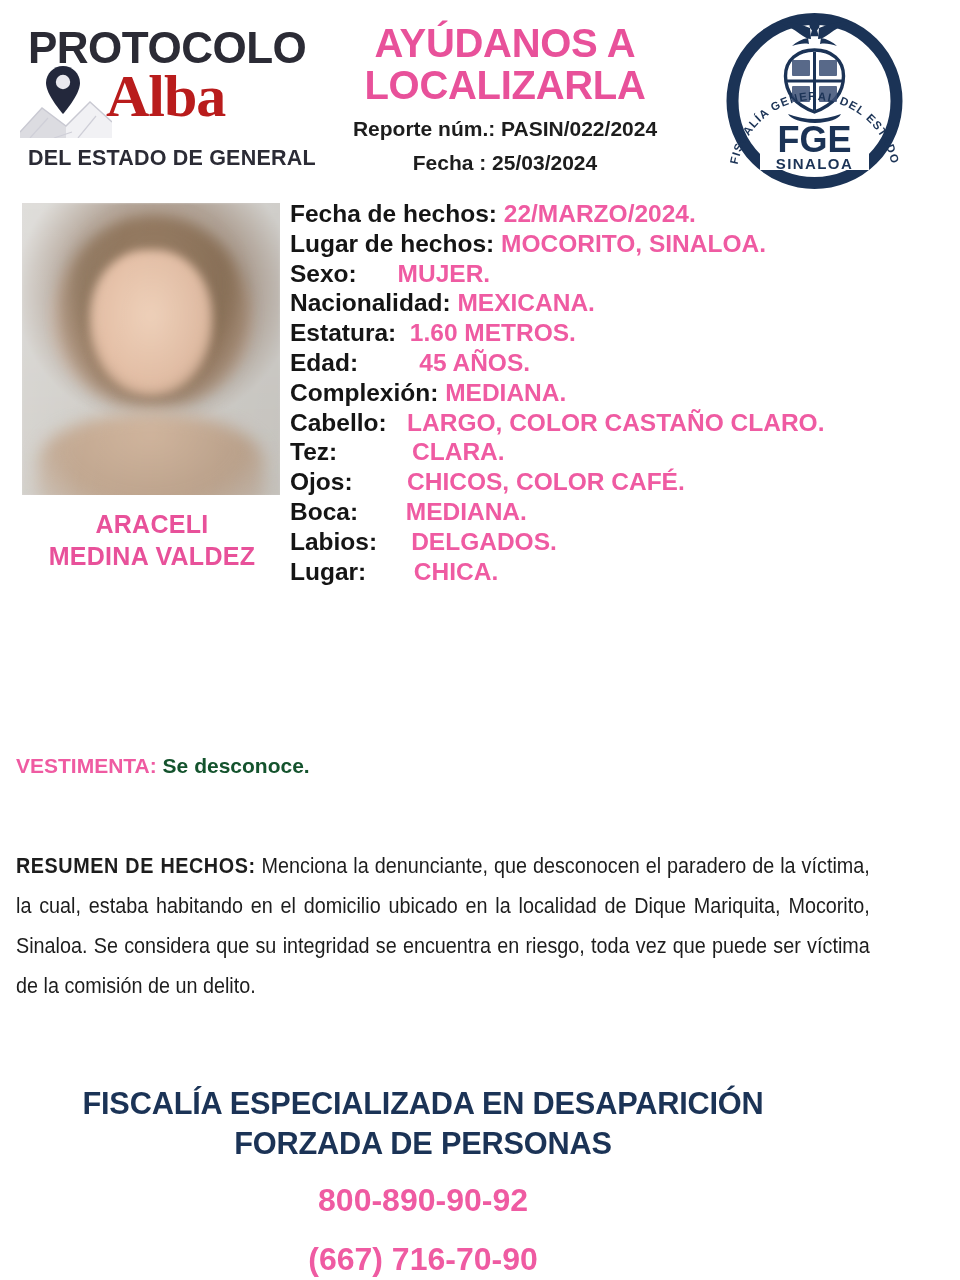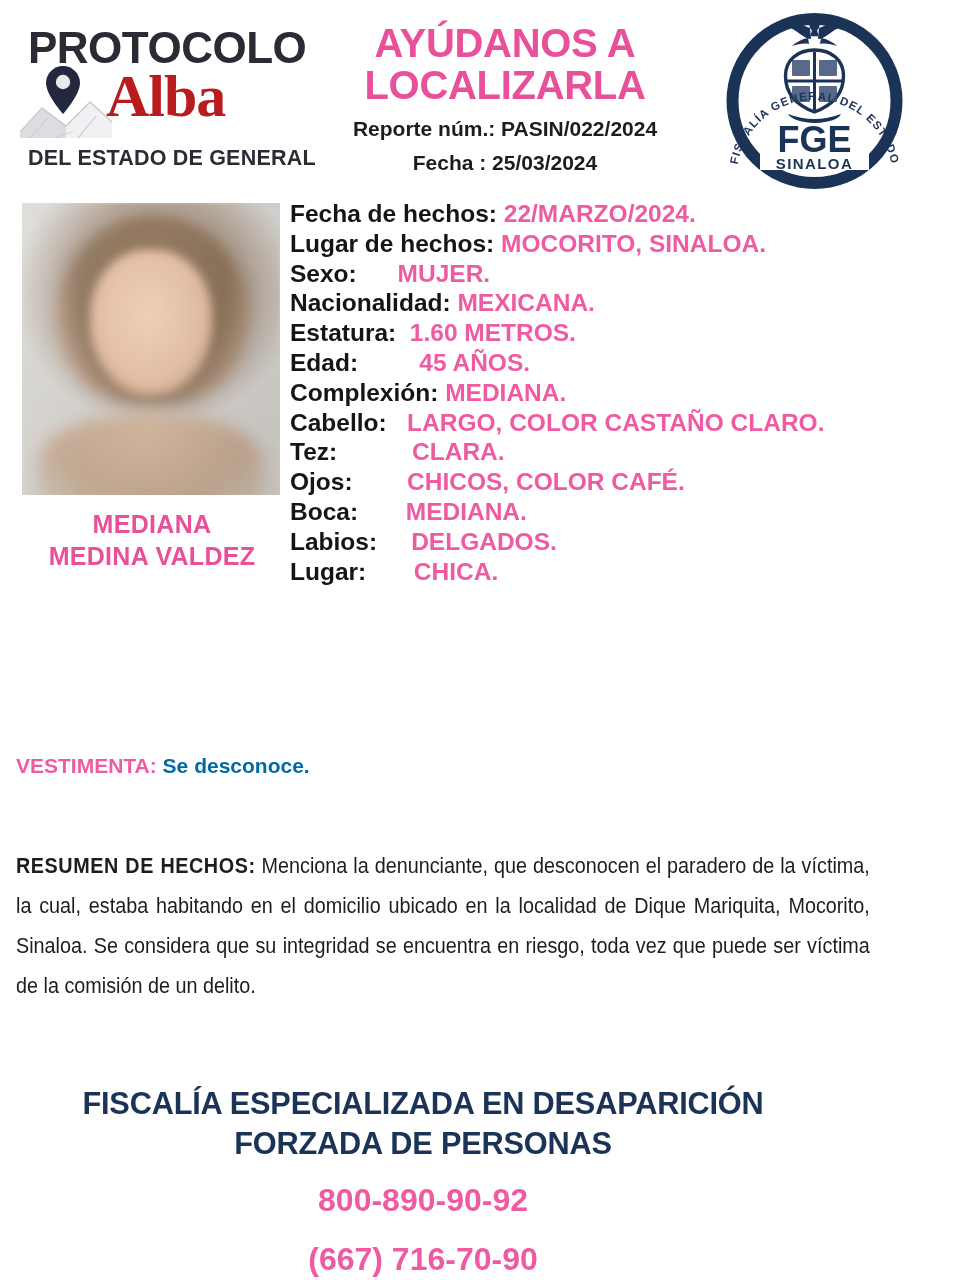--- a/index.html
+++ b/index.html
@@ -188,21 +188,21 @@
 
   
   .vestimenta {
     position: absolute;
     left: 16px; top: 753px;
     font-size: 21px;
     font-weight: bold;
     line-height: 1.2;
   }
   .vest-label { color: #ef5ba2; }
-  .vest-value { color: #0369a1; }
+  .vest-value { color: #14532d; }
 
   
   .resumen {
     position: absolute;
     left: 16px; top: 846px;
     width: 928px;
     font-family: "Liberation Sans", sans-serif;
     font-size: 21.5px;
     line-height: 40px;
     text-align: justify;
@@ -310,21 +310,21 @@
 
 <div class="photo-frame">
   <div class="photo-bg"></div>
   <div class="photo-hair"></div>
   <div class="photo-face"></div>
   <div class="photo-shoulders"></div>
   <div class="photo-grain"></div>
 </div>
 
 <div class="victim-name">
-  <div>MEDIANA</div>
+  <div>ARACELI</div>
   <div>MEDINA VALDEZ</div>
 </div>
 
 <div class="fields" id="fields-list">
     <div class="field-row"><span class="field-label">Fecha de hechos: </span><span class="field-value">22/MARZO/2024.</span></div>
     <div class="field-row"><span class="field-label">Lugar de hechos: </span><span class="field-value">MOCORITO, SINALOA.</span></div>
     <div class="field-row"><span class="field-label">Sexo:</span><span class="field-value">      MUJER.</span></div>
     <div class="field-row"><span class="field-label">Nacionalidad: </span><span class="field-value">MEXICANA.</span></div>
     <div class="field-row"><span class="field-label">Estatura: </span><span class="field-value"> 1.60 METROS.</span></div>
     <div class="field-row"><span class="field-label">Edad:</span><span class="field-value">         45 AÑOS.</span></div>

